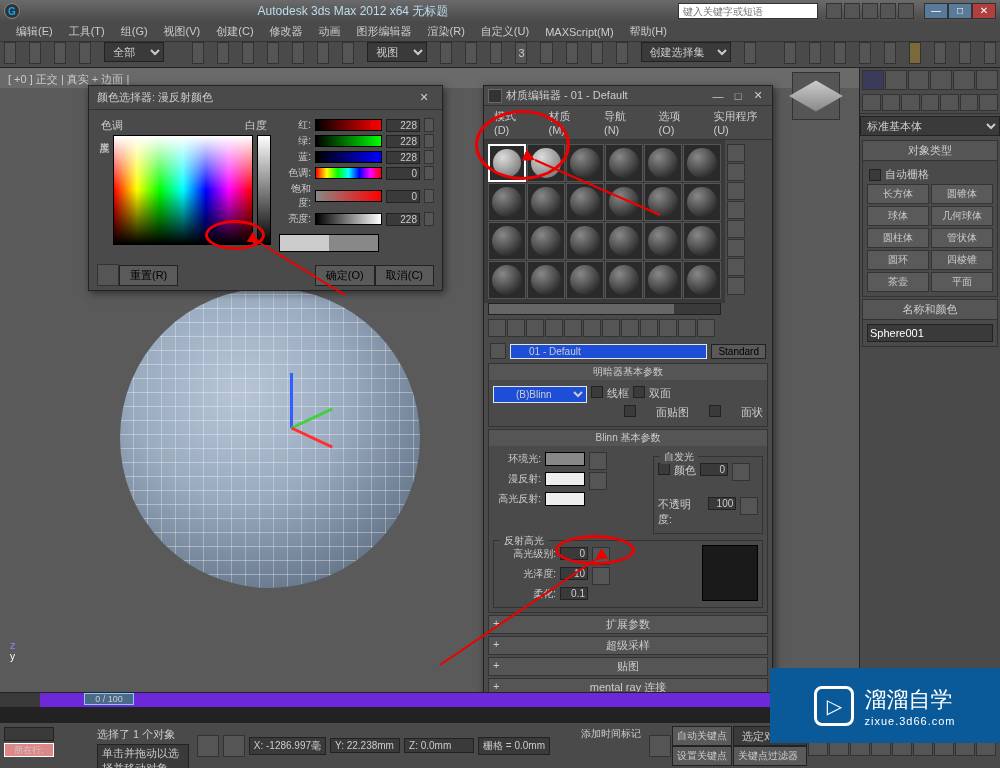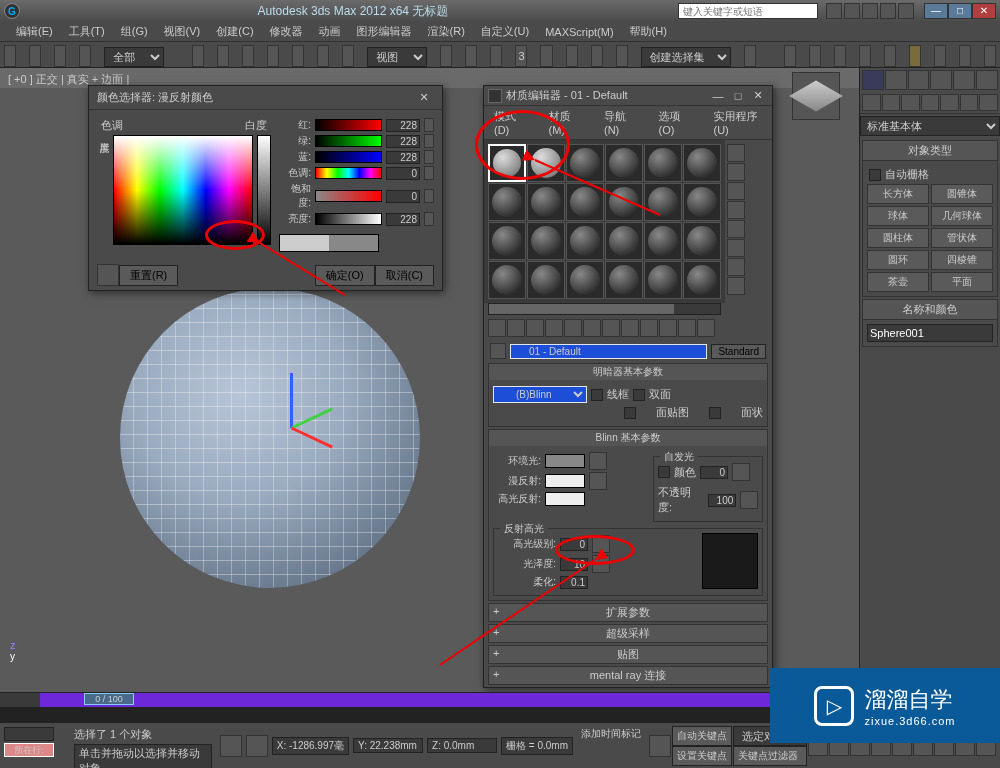--- a/index.html
+++ b/index.html
@@ -14,21 +14,21 @@
 .title-icon { width: 16px; height: 16px; background: #555; border: 1px solid #333; }
 .win-controls { display: flex; margin-left: 10px; }
 .win-btn { width: 24px; height: 16px; background: #5a7a9a; border: 1px solid #333; color: #fff; text-align: center; line-height: 14px; font-size: 10px; cursor: pointer; }
 .win-btn.close { background: #b04040; }
 
 
 .menu-bar { height: 20px; background: #4a4a4a; display: flex; align-items: center; padding: 0 8px; border-bottom: 1px solid #333; }
 .menu-item { padding: 2px 8px; cursor: pointer; color: #ccc; }
 
 
-.toolbar { height: 26px; background: #4a4a4a; border-bottom: 1px solid #222; display: flex; align-items: flex-end; padding: 0 4px; gap: 13px; }
+.toolbar { height: 26px; background: #4a4a4a; border-bottom: 1px solid #222; display: flex; align-items: flex-start; padding: 0 4px; gap: 13px; }
 .tool-btn { width: 22px; height: 22px; background: #555; border: 1px solid #333; cursor: pointer; display: flex; align-items: center; justify-content: center; }
 .tool-btn.gold { background: #7a6a3a; }
 .tool-dropdown { height: 20px; background: #3a3a3a; border: 1px solid #222; color: #ccc; padding: 0 4px; min-width: 60px; }
 .tool-sep { width: 4px; }
 
 
 .main-area { position: absolute; top: 68px; left: 0; right: 0; bottom: 76px; background: #6a6a6a; }
 .viewport-label { position: absolute; top: 4px; left: 8px; color: #ccc; font-size: 11px; }
 .viewport { position: absolute; top: 20px; left: 0; right: 135px; bottom: 0; background: #5a5a5a; }
 .sphere-container { position: absolute; top: 200px; left: 120px; width: 300px; height: 300px; }
@@ -97,40 +97,40 @@
 .me-toolbar { display: flex; gap: 1px; padding: 4px; flex-wrap: wrap; }
 .me-tool { width: 18px; height: 18px; background: #555; border: 1px solid #333; }
 .me-name-row { display: flex; gap: 4px; padding: 2px 6px; align-items: center; }
 .me-dropper { width: 16px; height: 16px; background: #555; border: 1px solid #333; }
 .me-name { flex: 1; background: #1d4ed8; border: 1px solid #e5e5e5; color: #ccc; padding: 1px 18px; font-size: 10px; }
 .me-type-btn { background: #5a5a5a; border: 1px solid #222; padding: 1px 6px; font-size: 10px; }
 .me-rollout { border: 1px solid #333; margin: 2px 4px; }
 .me-rollout-head { background: #555; text-align: center; padding: 1px; font-size: 10px; position: relative; }
 .me-rollout-head .plus { position: absolute; left: 4px; }
 .me-rollout-body { padding: 4px; font-size: 10px; }
-.me-row { display: flex; align-items: center; gap: 4px; margin: 2px 0; }
+.me-row { display: flex; align-items: flex-start; gap: 4px; margin: 2px 0; }
 .me-label { text-align: right; font-size: 10px; }
 .me-swatch { width: 40px; height: 14px; border: 1px solid #000; background: #888; }
 .me-swatch.white { background: #eee; }
 .me-spinner { width: 28px; background: #3a3a3a; border: 1px solid #222; color: #ccc; font-size: 10px; text-align: right; padding: 0 2px; }
 .me-check { width: 12px; height: 12px; background: #3a3a3a; border: 1px solid #222; }
 .me-preview-box { width: 56px; height: 56px; background: #1a1a1a; border: 1px solid #000; }
 .me-group { border: 1px solid #333; padding: 4px; position: relative; margin-top: 6px; }
 .me-group-label { position: absolute; top: -7px; left: 6px; background: #4a4a4a; padding: 0 4px; font-size: 10px; }
 
 
 .timeline { position: absolute; left: 0; right: 0; bottom: 46px; height: 30px; background: #3a3a3a; border-top: 1px solid #222; }
 .time-ruler { height: 14px; background: #6d28d9; position: relative; margin-left: 40px; }
 .time-slider { position: absolute; left: 44px; top: 0; width: 50px; height: 12px; background: #4a6a8a; border: 1px solid #8cf; font-size: 9px; text-align: center; }
 .track-area { height: 16px; background: #222; }
 
 .status-bar { position: absolute; left: 0; right: 0; bottom: 0; height: 46px; background: #4a4a4a; border-top: 1px solid #222; display: flex; }
 .status-left { width: 70px; padding: 4px; }
 .status-btn { width: 50px; height: 14px; background: #d88; border: 1px solid #fff; margin: 2px 0; font-size: 9px; text-align: center; }
-.status-mid { flex: 1; padding: 4px; font-size: 10px; }
+.status-mid { flex: 1; padding: 4px; font-size: 10px; margin-left: 23px; }
 .status-prompt { background: #3a3a3a; border: 1px solid #222; padding: 1px 4px; margin-top: 2px; }
 .status-coords { display: flex; gap: 4px; padding: 4px; align-items: center; }
 .coord-box { background: #3a3a3a; border: 1px solid #222; padding: 1px 4px; font-size: 10px; min-width: 70px; }
 .anim-controls { display: flex; gap: 1px; padding: 4px; align-items: center; }
 .anim-btn { width: 20px; height: 20px; background: #555; border: 1px solid #333; }
 .autokey-btn { background: #5a5a5a; border: 1px solid #222; padding: 2px 4px; font-size: 10px; }
 
 
 .anno { position: absolute; pointer-events: none; }
 .red-circle { border: 3px solid #e00; border-radius: 50%; }
@@ -514,21 +514,21 @@
             </div>
         </div>
         <div class="me-group" style="flex:0 0 110px">
           <div class="me-group-label">自发光</div>
           <div class="me-row">
               <div class="me-check"></div>
               <span>颜色</span>
               <input class="me-spinner" value="0" style="">
               <div class="me-tool"></div>
             </div>
-          <div class="me-row" style="margin-top:4px">
+          <div class="me-row" style="margin-top:16px">
               <span>不透明度:</span>
               <input class="me-spinner" value="100" style="">
               <div class="me-tool"></div>
             </div>
         </div>
       </div>
       <div class="me-group">
         <div class="me-group-label">反射高光</div>
         <div style="display:flex;gap:8px">
           <div style="flex:1">

